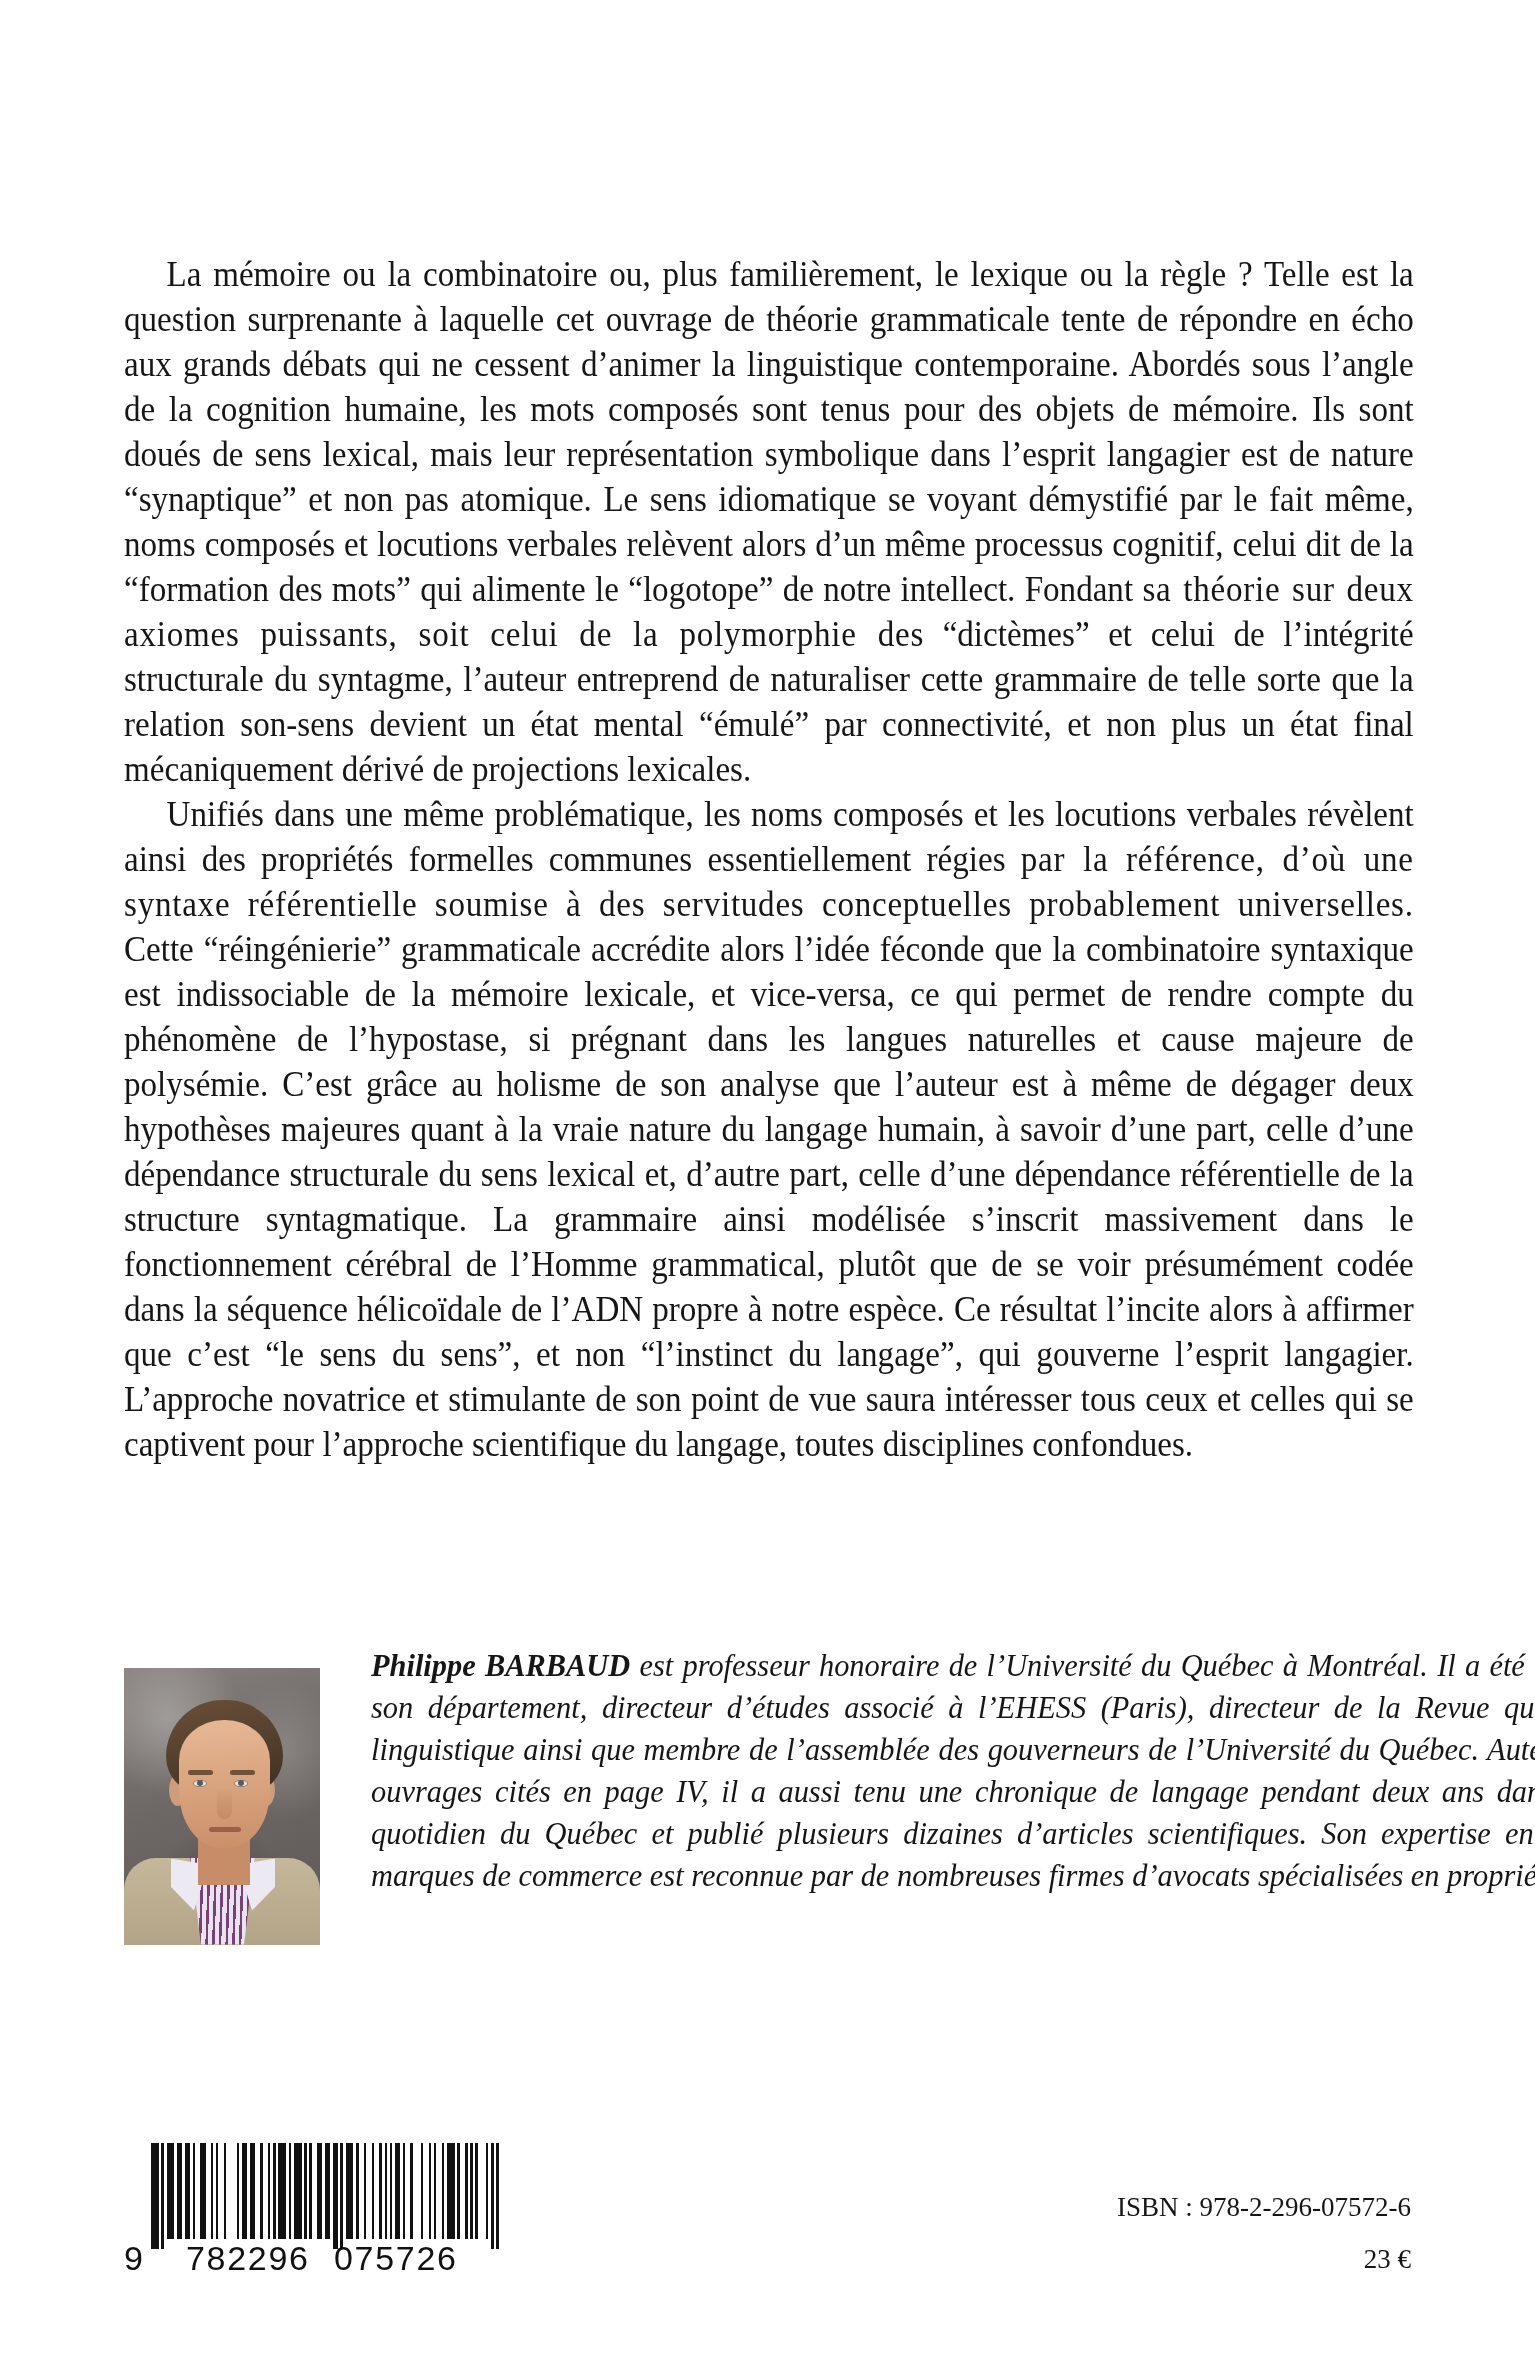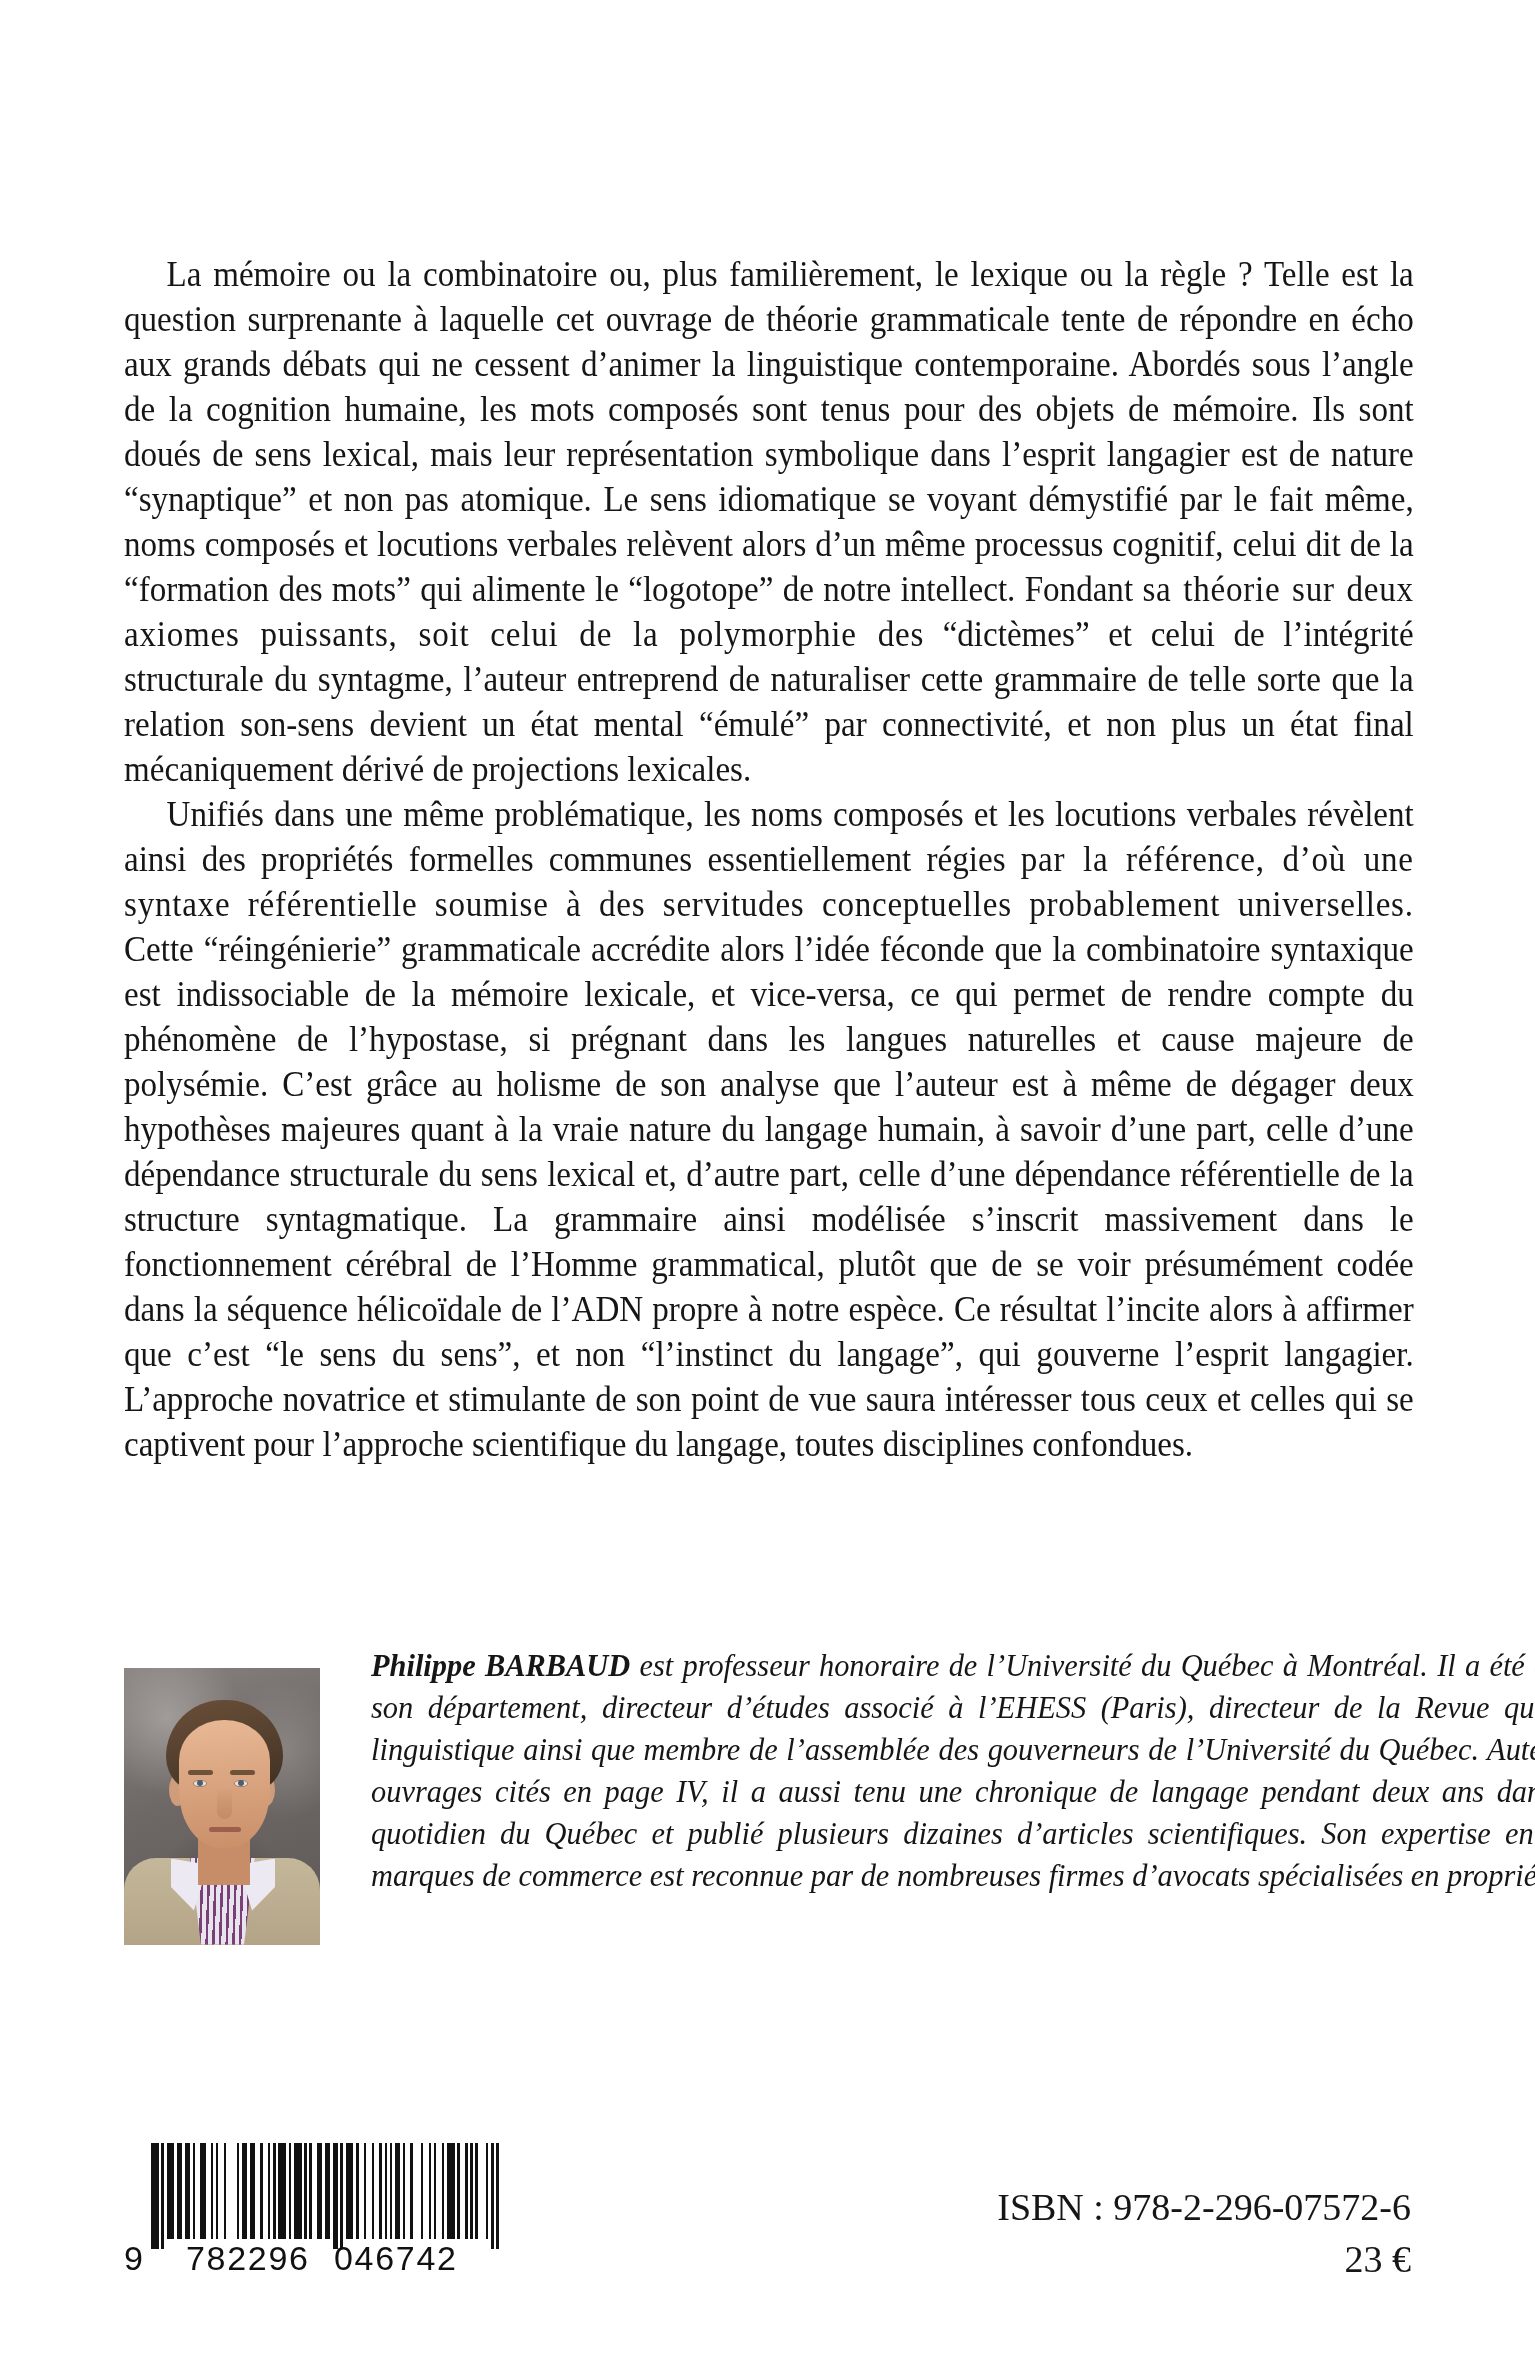--- a/index.html
+++ b/index.html
@@ -267,21 +267,21 @@
     top: 0;
   }
 
   
   .isbn-block {
     position: absolute;
     right: 124px;
     top: 2181px;
     text-align: right;
     font-family: "Liberation Serif", "DejaVu Serif", serif;
-    font-size: 38px;
+    font-size: 27px;
     line-height: 52px;
     color: #161616;
   }
 </style>
 </head>
 <body>
 
 <div class="page">
 
 
@@ -407,21 +407,21 @@
         <span class="bar" style="width:2.6px"></span>
         <span style="width:2.6px;display:inline-block"></span>
         <span class="bar guard" style="width:2.6px"></span>
         <span style="width:2.6px;display:inline-block"></span>
         <span class="bar guard" style="width:2.6px"></span>
         <span style="width:2.6px;display:inline-block"></span>
       </div>
     <div class="barcode-digits">
       <span class="bc-lead">9</span>
       <span class="bc-left">782296</span>
-      <span class="bc-right">046742</span>
+      <span class="bc-right">075726</span>
     </div>
   </div>
 
   <div class="isbn-block">
     <div>ISBN : 978-2-296-07572-6</div>
     <div>23 €</div>
   </div>
 
 </div>
 

